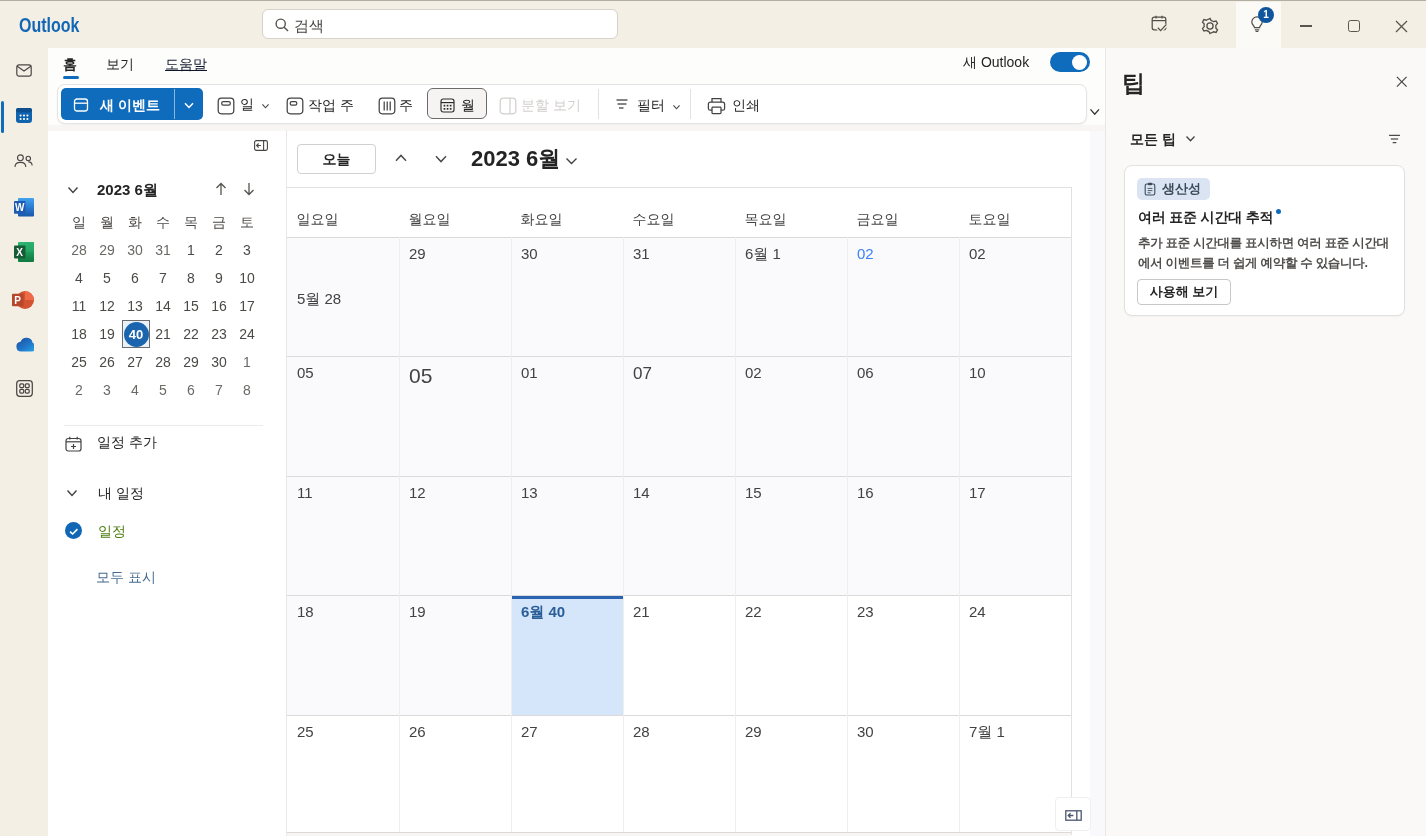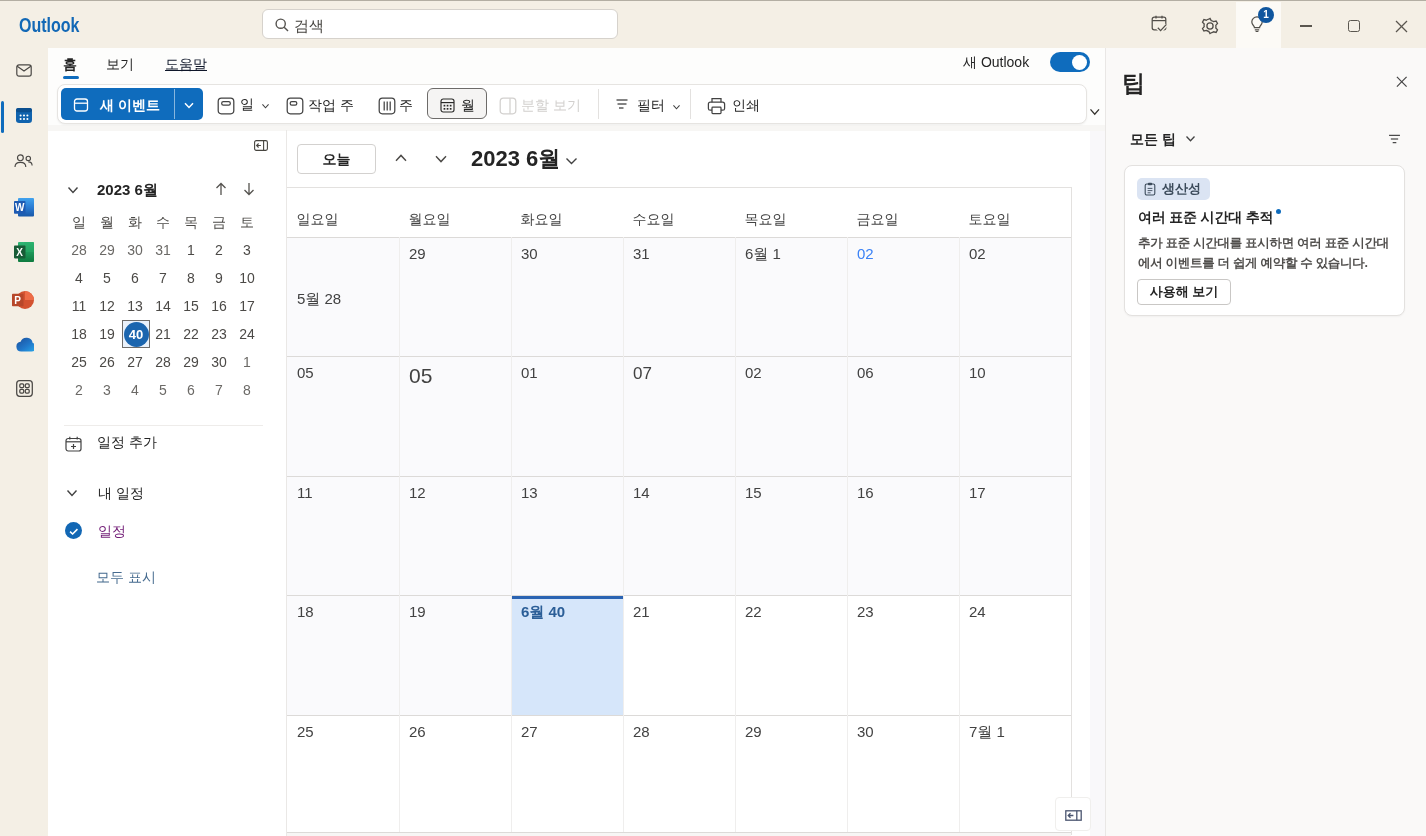--- a/index.html
+++ b/index.html
@@ -337,21 +337,21 @@
 
 <svg class="abs" style="left:66px;top:489px;" width="12" height="9" viewBox="0 0 12 9" fill="none" stroke="#424242" stroke-width="1.4">
     <path d="M1.5 1.5 L6 6.5 L10.5 1.5"></path>
   </svg>
 <div class="abs" style="left:98px;top:485px;font-size:14px;font-weight:400;color:#242424;">내 일정</div>
 
 <div class="abs" style="left:64.5px;top:522px;width:17px;height:17px;border-radius:50%;background:#1267b4;"></div>
 <svg class="abs" style="left:69px;top:527.5px;" width="9.5" height="7.5" viewBox="0 0 9 7" fill="none" stroke="#fff" stroke-width="1.5">
     <path d="M1 3.4 L3.4 5.6 L8 1"></path>
   </svg>
-<div class="abs" style="left:98px;top:523px;font-size:14px;color:#701a75;">일정</div>
+<div class="abs" style="left:98px;top:523px;font-size:14px;color:#4d7c0f;">일정</div>
 
 <div class="abs" style="left:96px;top:569px;font-size:14px;color:#466b8f;">모두 표시</div>
 
 <div class="abs" style="left:286px;top:130px;width:1px;height:706px;background:#eae8e6;"></div>
 
 <div class="abs" style="left:297px;top:143.5px;width:79px;height:30px;border:1px solid #d3d1cf;border-radius:4px;background:#fff;font-size:14px;font-weight:600;color:#242424;text-align:center;line-height:28px;">오늘</div>
 <svg class="abs" style="left:395px;top:154px;" width="12" height="8" viewBox="0 0 12 8" fill="none" stroke="#4c4a47" stroke-width="1.4">
     <path d="M1 6.8 L6 1.4 L11 6.8"></path>
   </svg>
 <svg class="abs" style="left:435px;top:155px;" width="12" height="8" viewBox="0 0 12 8" fill="none" stroke="#4c4a47" stroke-width="1.4">

